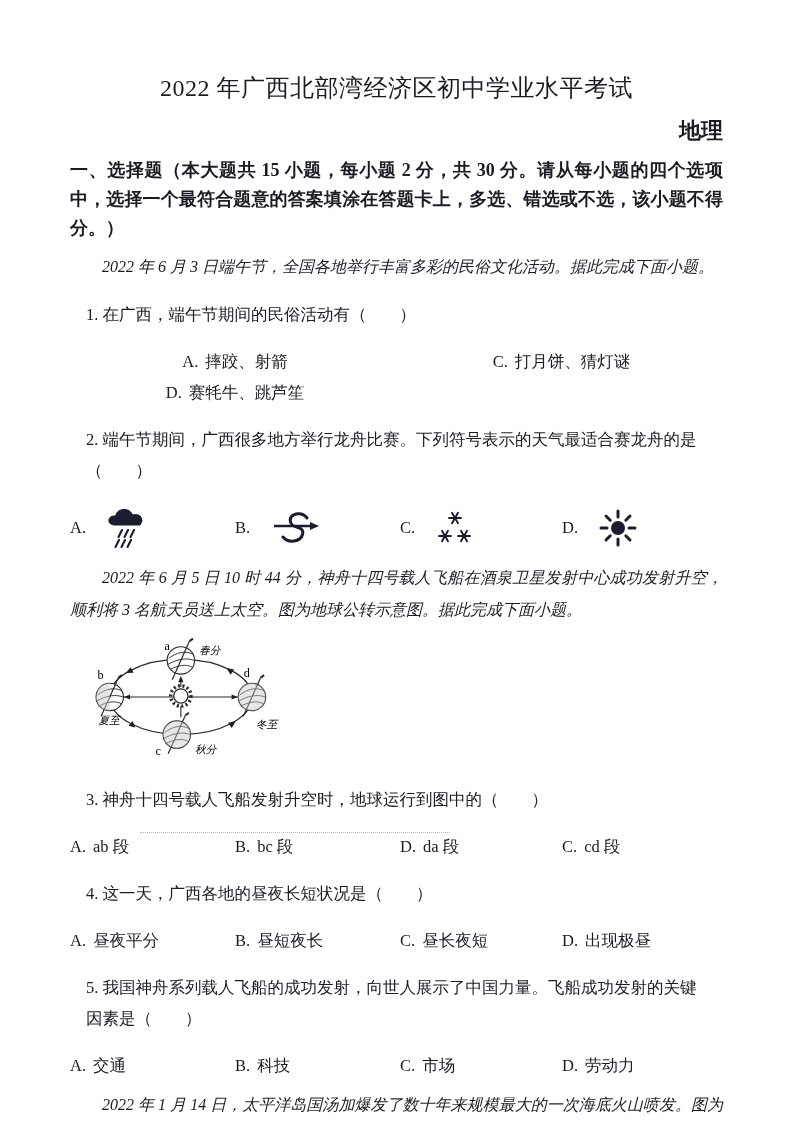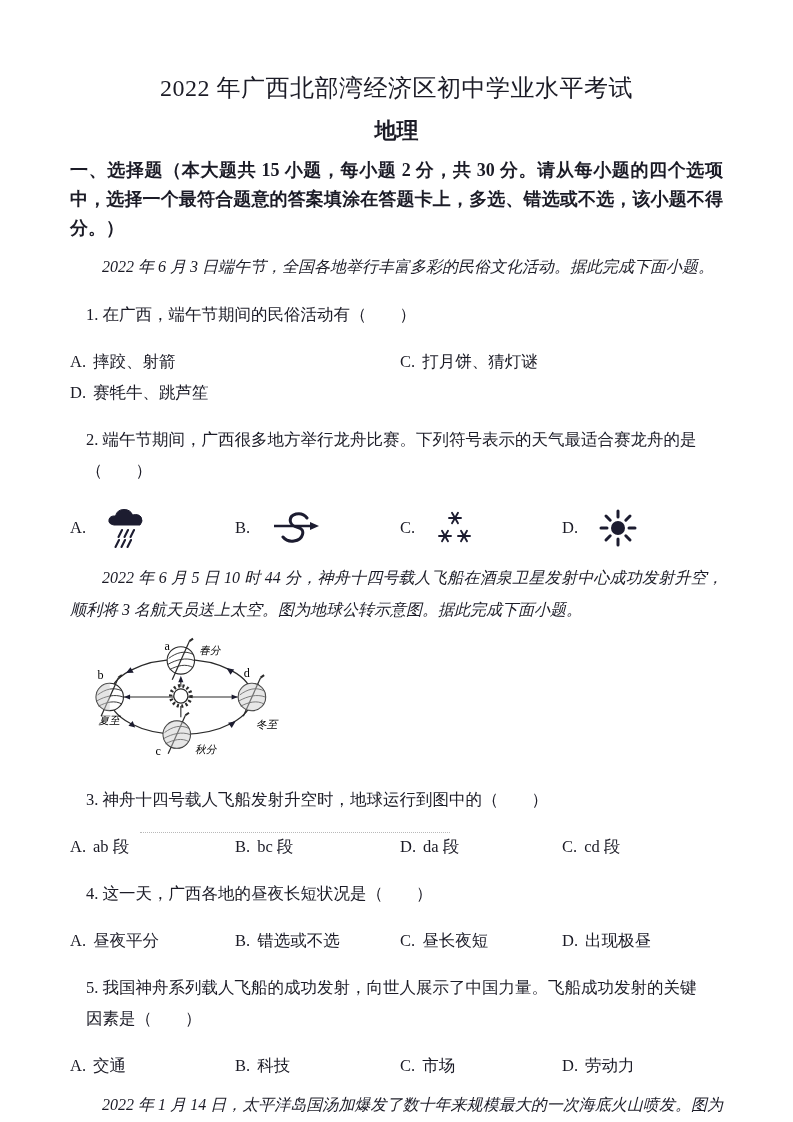--- a/index.html
+++ b/index.html
@@ -7,34 +7,34 @@
     width:793px;height:1122px;overflow:hidden;
     color:#1b1b26;
     font-family:"Liberation Serif","DejaVu Serif",serif;
   }
   .page{padding:56px 70px 0 70px;position:relative;width:653px;}
   .doc-title{
     text-align:center;font-size:24px;font-weight:normal;
     margin:16px 0 0 0;line-height:32px;letter-spacing:.5px;
   }
   .doc-subject{
-    text-align:center;font-size:22px;font-weight:bold;
+    text-align:right;font-size:22px;font-weight:bold;
     margin:12px 0 10px 0;line-height:30px;
   }
   .section-heading{
     font-size:18px;font-weight:bold;line-height:29px;
     text-align:justify;margin:8px 0 6px 0;
   }
   .passage{
     font-size:16px;font-style:italic;line-height:32px;
     text-indent:2em;text-align:justify;margin:8px 0;
   }
   .stem{font-size:16.5px;line-height:31px;margin:16px;}
   .options{display:grid;font-size:16.5px;line-height:31px;margin:0;}
-  .options.two-col{grid-template-columns:330px auto;}
+  .options.two-col{grid-template-columns:330px auto;text-align:center;}
   .options.four-col{grid-template-columns:165px 165px 162px auto;}
   .opt{white-space:nowrap;}
   .opt-label{margin-right:7px;}
   .icon-row{display:grid;grid-template-columns:165px 165px 162px auto;
     align-items:center;height:52px;margin:2px 0 2px 0;}
   .icon-cell{display:flex;align-items:center;gap:12px;font-size:16.5px;}
   .wicon{display:block;}
   .diagram-wrap{margin:6px 0 4px -4px;width:250px;}
   .dlabel{font-family:"Liberation Serif","DejaVu Serif",serif;font-size:12px;}
   .dterm{font-family:"Liberation Serif","DejaVu Serif",serif;font-size:10.5px;font-style:italic;}
@@ -185,21 +185,21 @@
   <div class="options four-col">
     <div class="opt"><span class="opt-label">A.</span><span>ab 段</span></div>
     <div class="opt"><span class="opt-label">B.</span><span>bc 段</span></div>
     <div class="opt"><span class="opt-label">D.</span><span>da 段</span></div>
     <div class="opt"><span class="opt-label">C.</span><span>cd 段</span></div>
   </div>
 
   <p class="stem">4. 这一天，广西各地的昼夜长短状况是（　　）</p>
   <div class="options four-col">
     <div class="opt"><span class="opt-label">A.</span><span>昼夜平分</span></div>
-    <div class="opt"><span class="opt-label">B.</span><span>错选或不选</span></div>
+    <div class="opt"><span class="opt-label">B.</span><span>昼短夜长</span></div>
     <div class="opt"><span class="opt-label">C.</span><span>昼长夜短</span></div>
     <div class="opt"><span class="opt-label">D.</span><span>出现极昼</span></div>
   </div>
 
   <p class="stem">5. 我国神舟系列载人飞船的成功发射，向世人展示了中国力量。飞船成功发射的关键因素是（　　）</p>
   <div class="options four-col">
     <div class="opt"><span class="opt-label">A.</span><span>交通</span></div>
     <div class="opt"><span class="opt-label">B.</span><span>科技</span></div>
     <div class="opt"><span class="opt-label">C.</span><span>市场</span></div>
     <div class="opt"><span class="opt-label">D.</span><span>劳动力</span></div>

